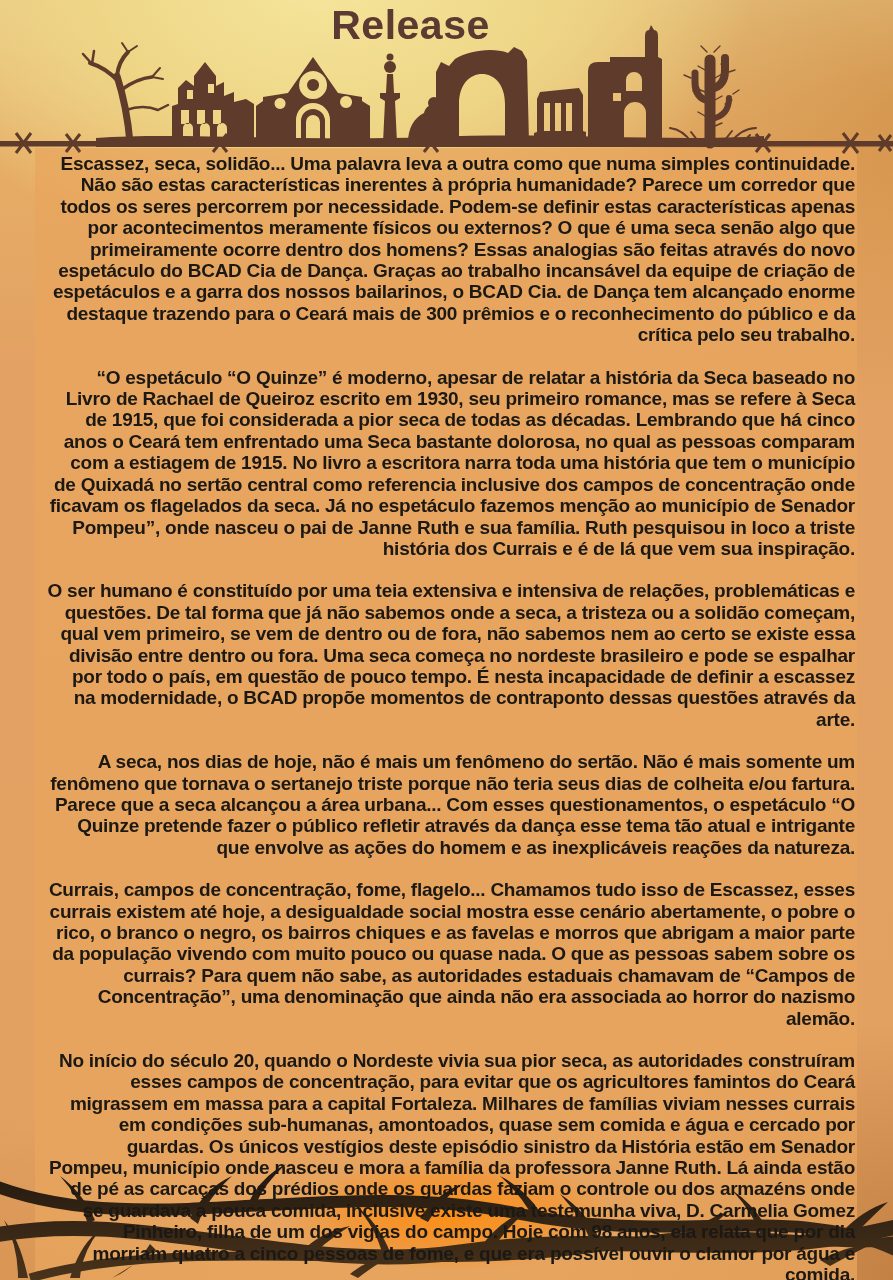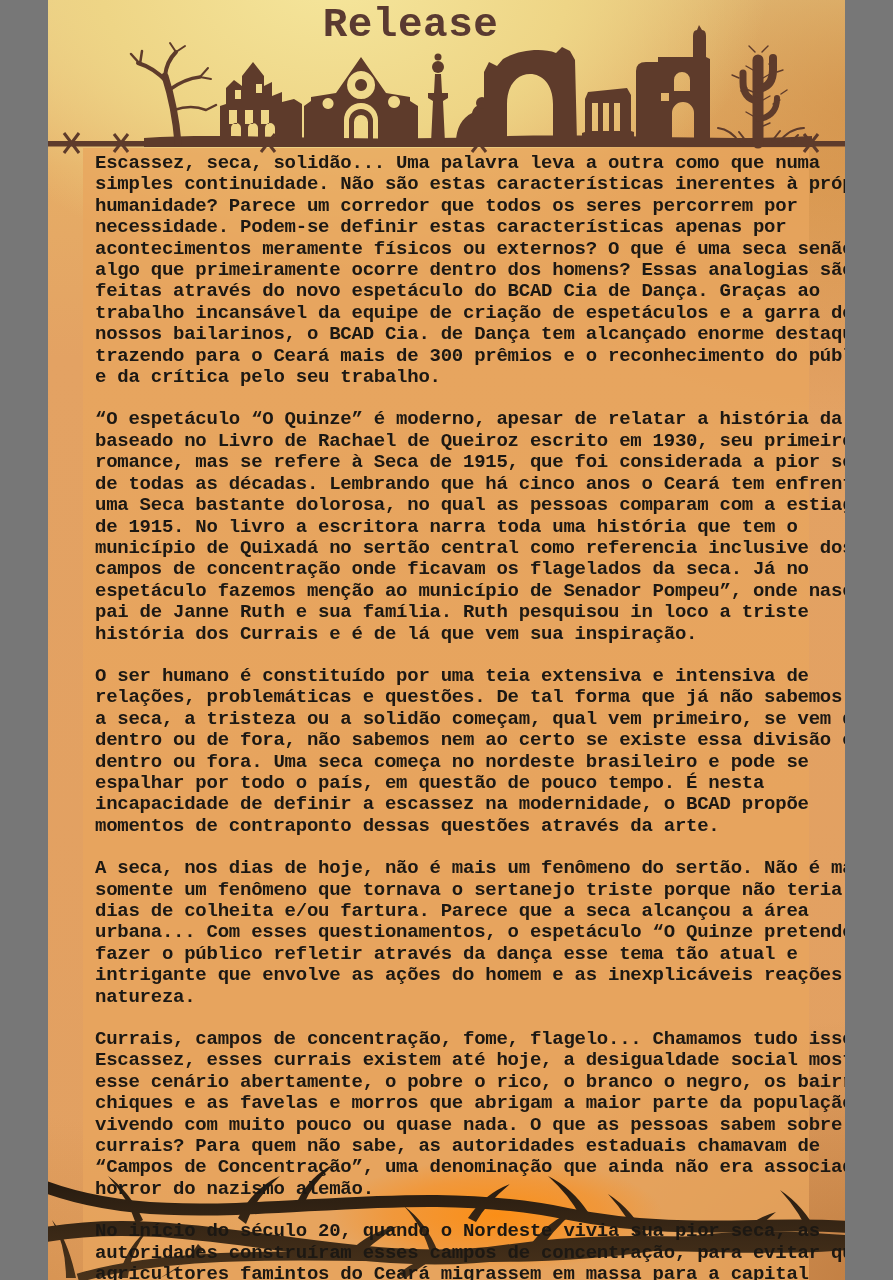--- a/index.html
+++ b/index.html
@@ -1,21 +1,21 @@
 <!DOCTYPE html>
 <html><head>
 <meta charset="utf-8">
 <style>
   html,body{margin:0;padding:0;background:#777;}
   .page{
     position:relative;
-    width:797px;height:1280px;
+    width:893px;height:1280px;
     margin:0 auto;
     overflow:hidden;
-    font-family:Liberation Mono, monospace;
+    font-family:Liberation Sans, sans-serif;
     background:
       radial-gradient(ellipse 620px 430px at 36% -2%, #f5e69c 0%, #eed586 38%, rgba(238,214,134,0) 70%),
       radial-gradient(ellipse 700px 520px at 103% 8%, rgba(198,124,52,.55) 0%, rgba(198,124,52,0) 60%),
       radial-gradient(ellipse 620px 420px at 104% 100%, rgba(165,98,40,.55) 0%, rgba(165,98,40,0) 62%),
       radial-gradient(ellipse 520px 320px at -5% 102%, rgba(190,120,50,.35) 0%, rgba(190,120,50,0) 60%),
       linear-gradient(180deg, #e9c985 0%, #e6ad66 13%, #e3a263 28%, #e2a061 100%);
   }
   .content-panel{
     position:absolute;left:35px;right:36px;top:148px;bottom:0;
     background:rgba(232,165,94,.78);
@@ -33,21 +33,21 @@
   .skyline{
     position:absolute;top:0;left:0;
     z-index:3;
   }
   .body-text{
     position:absolute;top:153px;left:47px;width:808px;
     z-index:3;
     color:#1c1813;
     font-size:19px;font-weight:bold;line-height:21.4px;letter-spacing:-.25px;
   }
-  .body-text p{margin:0 0 21px 0;}
+  .body-text p{margin:0 0 21px 0;text-align:right;}
   .sun-glow{
     position:absolute;left:230px;top:1140px;width:440px;height:150px;
     background:radial-gradient(closest-side, rgba(252,141,18,.95) 0%, rgba(250,140,25,.5) 48%, rgba(250,140,25,0) 75%);
     z-index:2;pointer-events:none;
   }
   .thorns{
     position:absolute;left:0;bottom:0;
     z-index:2;
   }
 </style>

